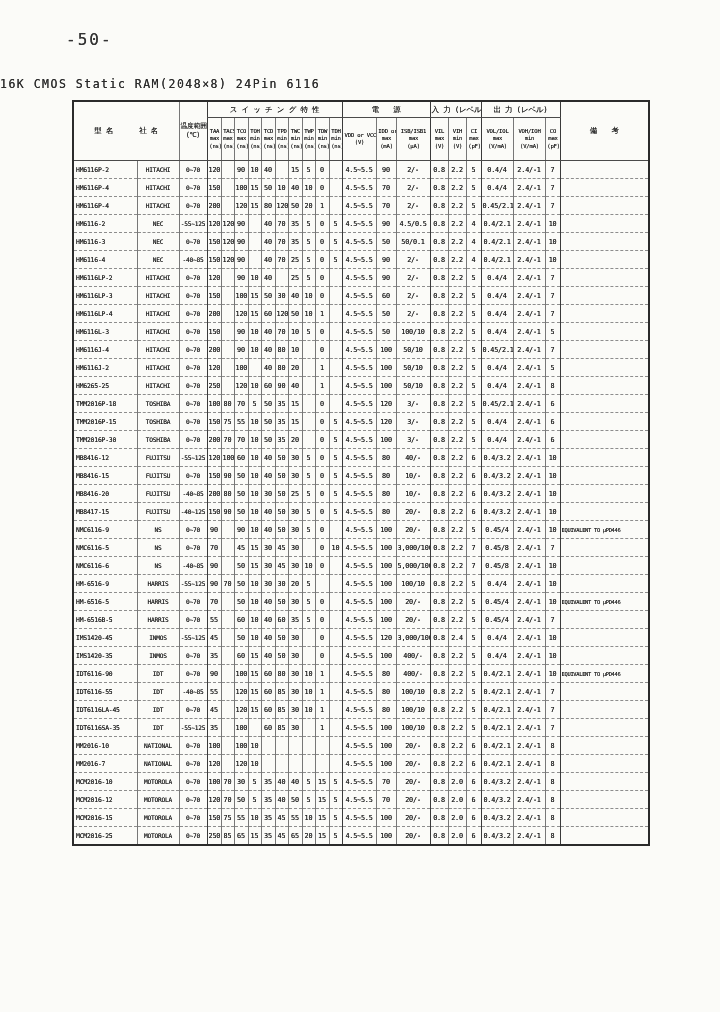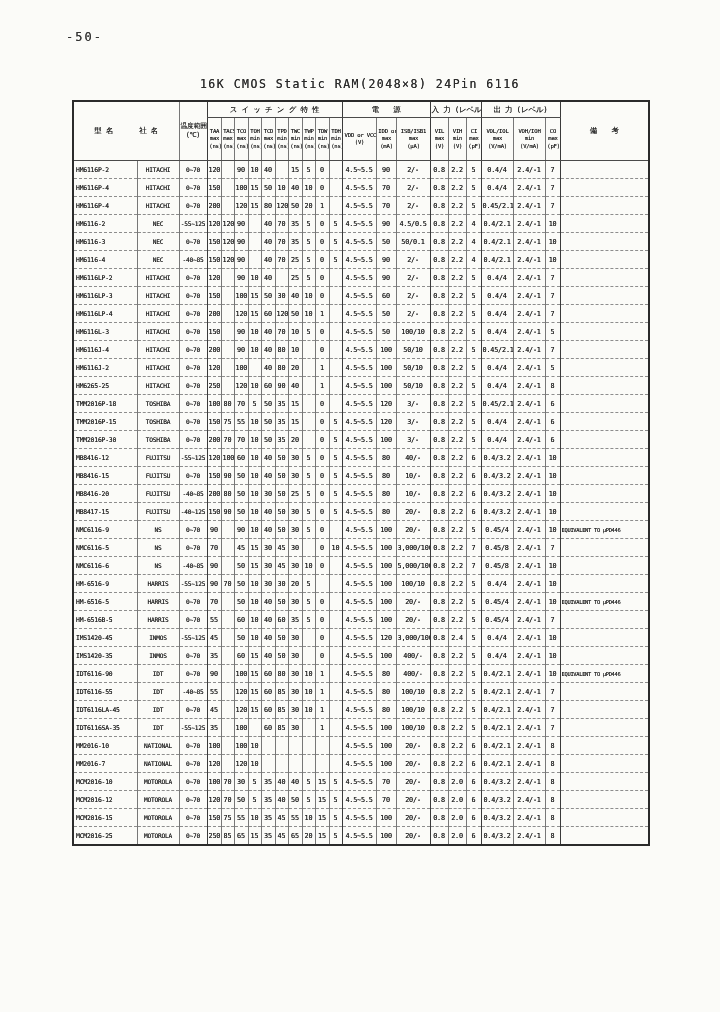--- a/index.html
+++ b/index.html
@@ -7,26 +7,26 @@
     width:720px;height:1012px;
     background:#fbfbf8;
     font-family:"DejaVu Sans Mono","Liberation Mono",monospace;
     color:#1d1d1d;
     position:relative;
     overflow:hidden;
   }
   .page{position:absolute;inset:0;}
   .page-number{
     position:absolute;left:66px;top:30px;
-    font-size:12px;letter-spacing:2px;color:#333;
+    font-size:16px;letter-spacing:2px;color:#333;
     text-shadow:0 0 0.6px rgba(50,50,50,.8);
   }
   .doc-title{
     position:absolute;left:0;top:77px;width:720px;
-    text-align:center;font-size:11.5px;letter-spacing:1.5px;color:#2b2b2b;
+    font-size:11.5px;letter-spacing:1.5px;color:#2b2b2b;
     text-shadow:0 0 0.6px rgba(40,40,40,.85);
   }
   table.parts{
     position:absolute;left:72px;top:100px;width:576px;
     border-collapse:collapse;table-layout:fixed;
     border:2px solid #2b2b2b;
   }
   th,td{
     border-left:1px solid #777;
     border-bottom:1px dashed #8d8d8d;

